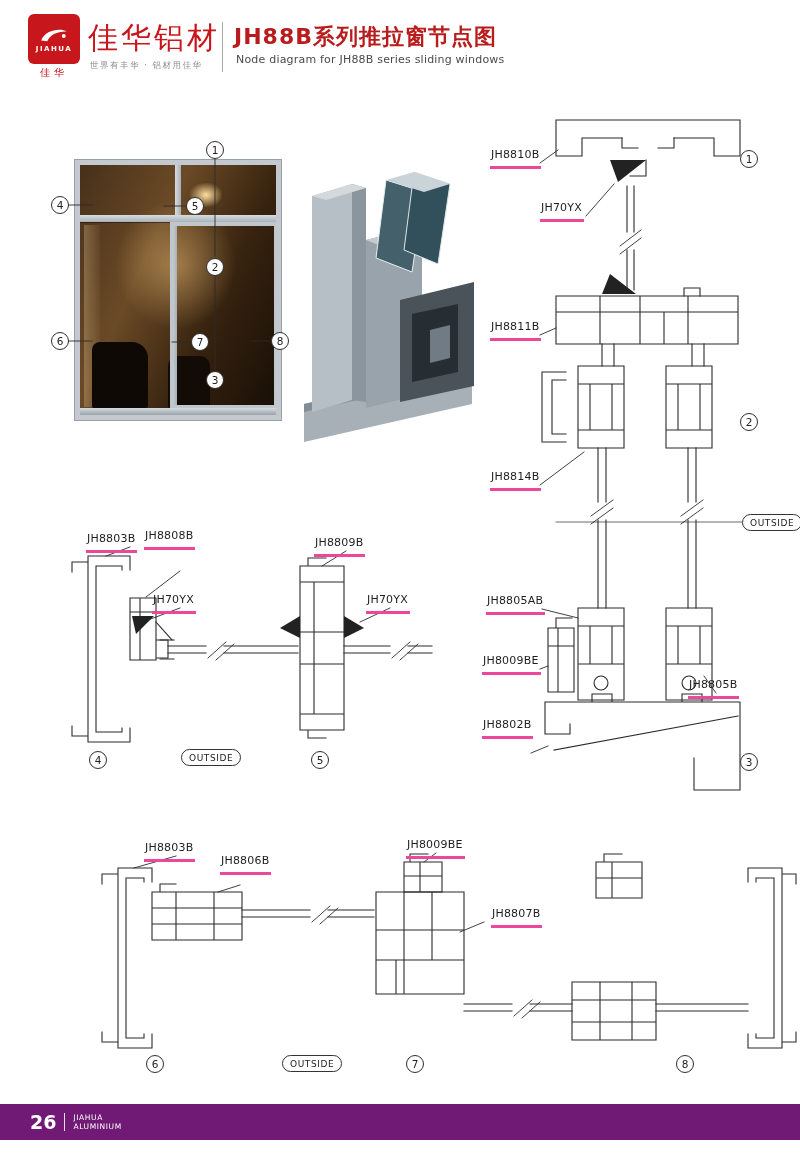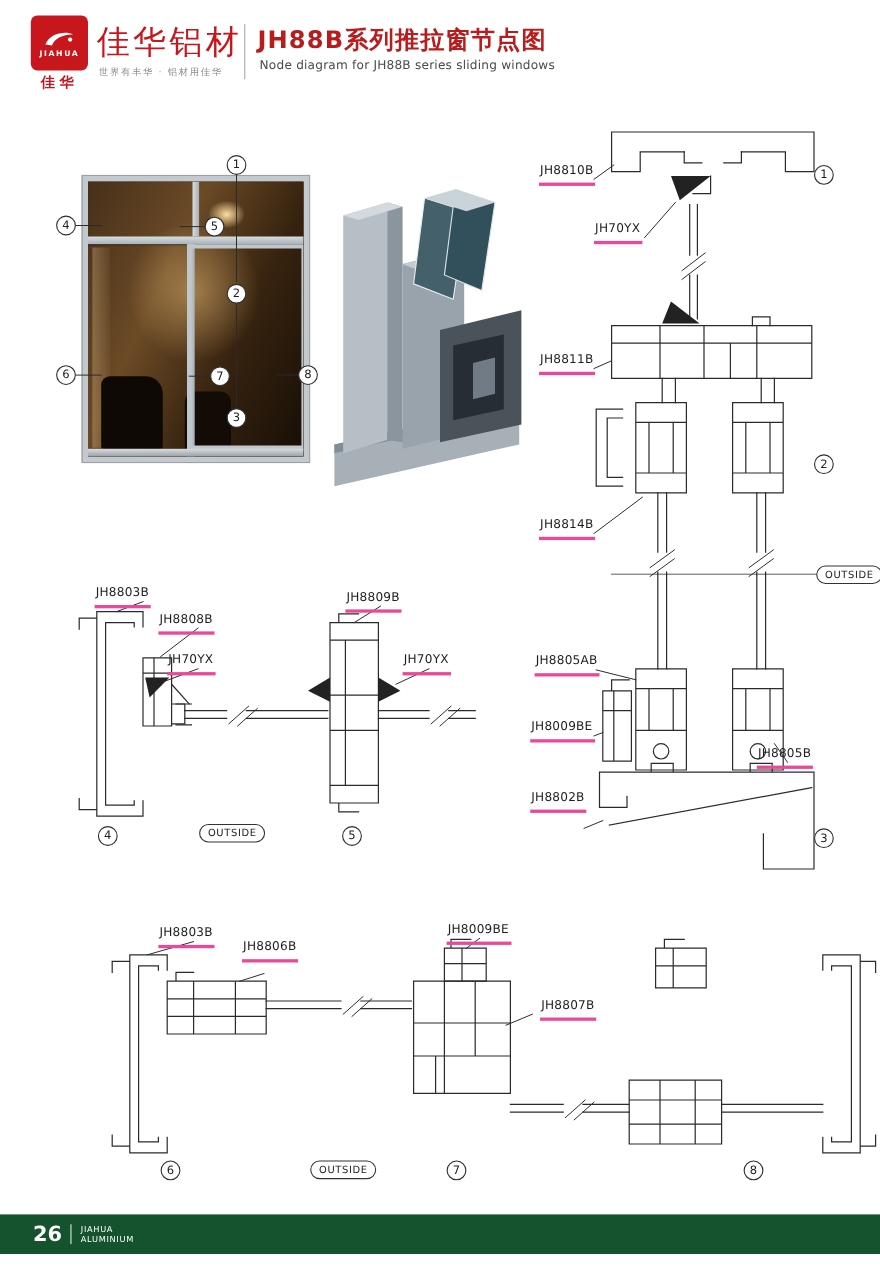--- a/index.html
+++ b/index.html
@@ -5,30 +5,30 @@
   *{margin:0;padding:0;box-sizing:border-box}
   html,body{background:#e9e9e9}
   body{font-family:"DejaVu Sans","Liberation Sans",sans-serif}
   .page{position:relative;width:800px;height:1167px;background:#ffffff;margin:0 auto;overflow:hidden}
 
   
   .logo-box{position:absolute;left:28px;top:14px;width:52px;height:50px;background:#c8161d;border-radius:6px;
             display:flex;flex-direction:column;align-items:center;justify-content:center;gap:2px}
   .logo-swoosh{width:30px;height:17px;display:block}
   .logo-en{color:#fff;font-size:7px;font-weight:bold;letter-spacing:1.5px}
-  .logo-cn{position:absolute;left:28px;top:66px;width:52px;text-align:center;color:#c8161d;font-size:13px;
-           font-weight:bold;letter-spacing:4px}
+  .logo-cn{position:absolute;left:28px;top:66px;width:52px;text-align:center;color:#c8161d;font-size:10px;
+           font-weight:normal;letter-spacing:4px}
   .brand-name{position:absolute;left:88px;top:18px;font-size:30px;font-weight:normal;color:#c8161d;letter-spacing:3px}
   .brand-tagline{position:absolute;left:90px;top:60px;font-size:8.5px;color:#8a8a8a;letter-spacing:1.5px}
   .hdr-divider{position:absolute;left:222px;top:22px;width:1px;height:50px;background:#a9a9a9}
   .page-title{position:absolute;left:234px;top:22px;font-size:22px;font-weight:bold;color:#b91c1c;letter-spacing:1px}
   .page-subtitle{position:absolute;left:236px;top:53px;font-size:11px;color:#4a4a4a;letter-spacing:0.2px}
 
   
-  .footer{position:absolute;left:0;top:1104px;width:100%;height:36px;background:#14532d;display:flex;align-items:center}
+  .footer{position:absolute;left:0;top:1104px;width:100%;height:36px;background:#701a75;display:flex;align-items:center}
   .footer-num{color:#fff;font-size:19px;font-weight:bold;margin-left:30px}
   .footer-sep{width:1px;height:18px;background:rgba(255,255,255,.85);margin:0 8px}
   .footer-brand{color:#fff;font-size:7.5px;line-height:9px;letter-spacing:.6px}
 
   
   .lbl{position:absolute;font-size:11px;color:#1e1e1e;border-bottom:3px solid #ec4899;
        padding:0 2px 5px 1px;line-height:13px;white-space:nowrap;letter-spacing:.2px;background:transparent}
   .callout{position:absolute;width:18px;height:18px;border:1.2px solid #2e2e2e;border-radius:50%;background:#fff;
            font-size:10.5px;color:#222;display:flex;align-items:center;justify-content:center}
   .pill{position:absolute;height:17px;border:1px solid #333;border-radius:9px;background:#fff;font-size:9px;
@@ -224,21 +224,21 @@
   <div class="pill" style="left:742px;top:514px">OUTSIDE</div>
   <div class="lbl" style="left:486px;top:594px">JH8805AB</div>
   <div class="lbl" style="left:482px;top:654px">JH8009BE</div>
   <div class="lbl" style="left:688px;top:678px">JH8805B</div>
   <div class="lbl" style="left:482px;top:718px">JH8802B</div>
   <div class="callout" style="left:740px;top:150px">1</div>
   <div class="callout" style="left:740px;top:413px">2</div>
   <div class="callout" style="left:740px;top:753px">3</div>
 
   <div class="lbl" style="left:86px;top:532px">JH8803B</div>
-  <div class="lbl" style="left:144px;top:556px">JH8808B</div>
+  <div class="lbl" style="left:144px;top:529px">JH8808B</div>
   <div class="lbl" style="left:152px;top:593px">JH70YX</div>
   <div class="lbl" style="left:314px;top:536px">JH8809B</div>
   <div class="lbl" style="left:366px;top:593px">JH70YX</div>
   <div class="callout" style="left:89px;top:751px">4</div>
   <div class="pill" style="left:181px;top:749px">OUTSIDE</div>
   <div class="callout" style="left:311px;top:751px">5</div>
 
   <div class="lbl" style="left:144px;top:841px">JH8803B</div>
   <div class="lbl" style="left:220px;top:854px">JH8806B</div>
   <div class="lbl" style="left:406px;top:838px">JH8009BE</div>

